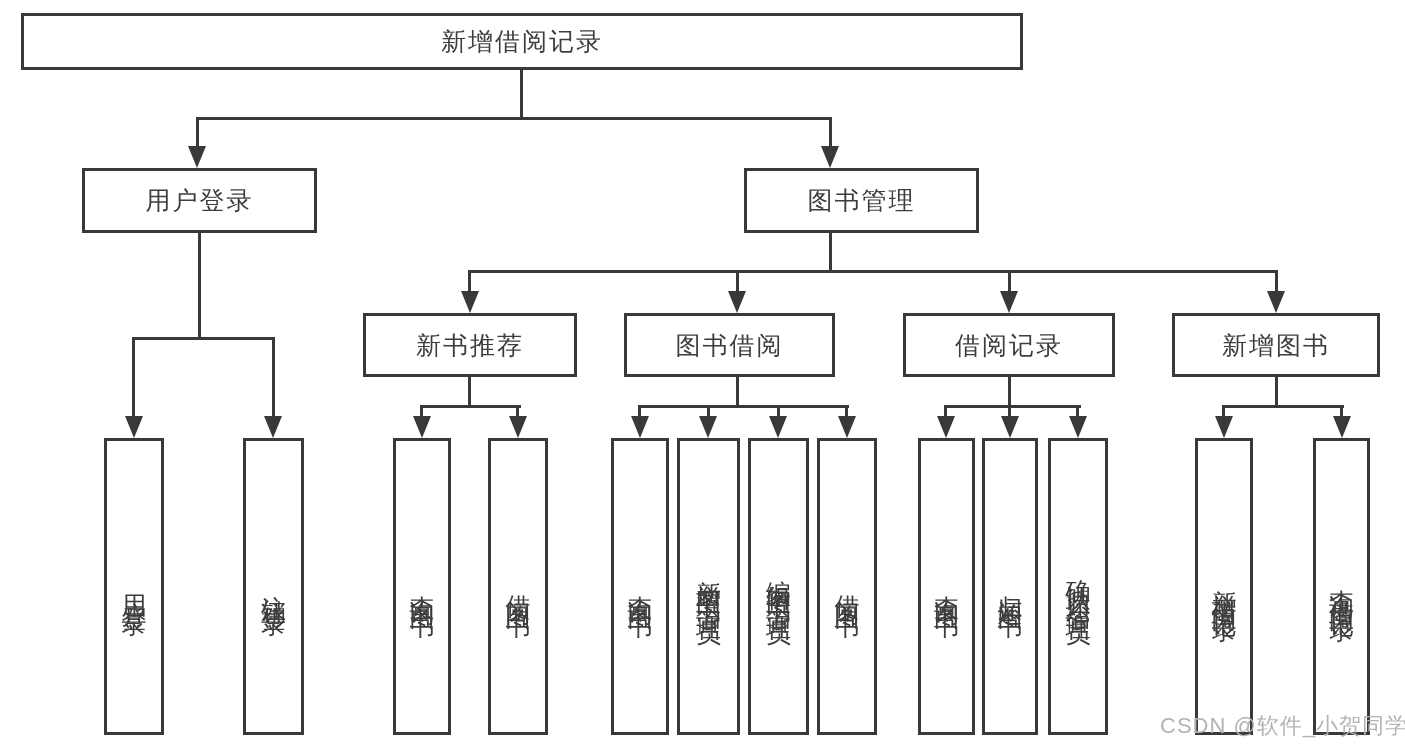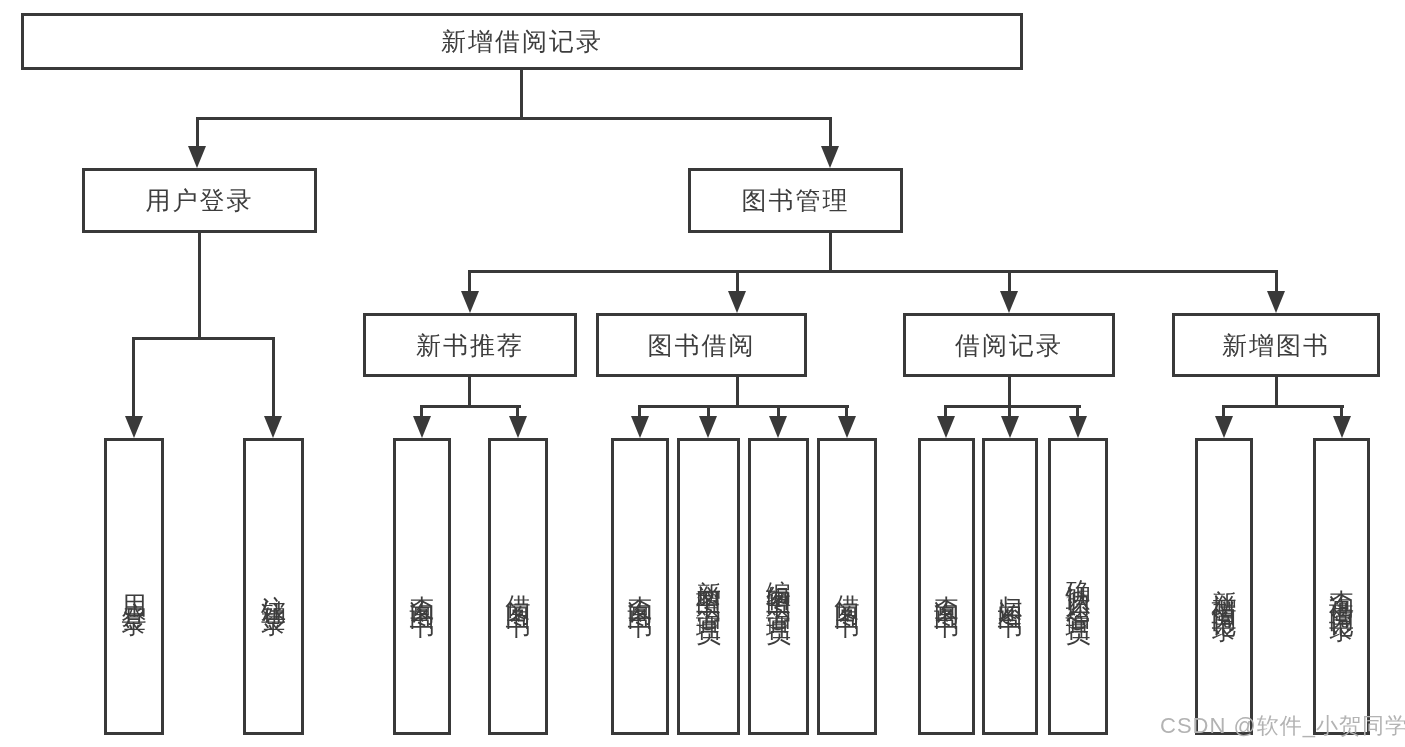--- a/index.html
+++ b/index.html
@@ -39,21 +39,21 @@
   <div class="vline" style="left:520px;top:70px;height:50px"></div>
   <div class="hline" style="left:197px;top:117px;width:634px"></div>
   <div class="vline" style="left:196px;top:117px;height:31px"></div>
   <div class="arrow" style="left:188px;top:146px"></div>
   <div class="vline" style="left:829px;top:117px;height:31px"></div>
   <div class="arrow" style="left:821px;top:146px"></div>
 
   <div class="node" style="left:82px;top:168px;width:235px;height:65px">
     <span>用户登录</span>
   </div>
-  <div class="node" style="left:688px;top:168px;width:215px;height:65px">
+  <div class="node" style="left:744px;top:168px;width:235px;height:65px">
     <span>图书管理</span>
   </div>
 
   <div class="vline" style="left:198px;top:233px;height:104px"></div>
   <div class="hline" style="left:134px;top:337px;width:141px"></div>
   <div class="vline" style="left:132px;top:337px;height:81px"></div>
   <div class="arrow" style="left:125px;top:416px"></div>
   <div class="vline" style="left:272px;top:337px;height:81px"></div>
   <div class="arrow" style="left:264px;top:416px"></div>
 
@@ -64,21 +64,21 @@
   <div class="vline" style="left:736px;top:270px;height:23px"></div>
   <div class="arrow" style="left:728px;top:291px"></div>
   <div class="vline" style="left:1008px;top:270px;height:23px"></div>
   <div class="arrow" style="left:1000px;top:291px"></div>
   <div class="vline" style="left:1275px;top:270px;height:23px"></div>
   <div class="arrow" style="left:1267px;top:291px"></div>
 
   <div class="node" style="left:363px;top:313px;width:214px;height:64px">
     <span>新书推荐</span>
   </div>
-  <div class="node" style="left:596px;top:313px;width:211px;height:64px">
+  <div class="node" style="left:624px;top:313px;width:211px;height:64px">
     <span>图书借阅</span>
   </div>
   <div class="node" style="left:903px;top:313px;width:212px;height:64px">
     <span>借阅记录</span>
   </div>
   <div class="node" style="left:1172px;top:313px;width:208px;height:64px">
     <span>新增图书</span>
   </div>
 
   <div class="vline" style="left:468px;top:377px;height:31px"></div>

